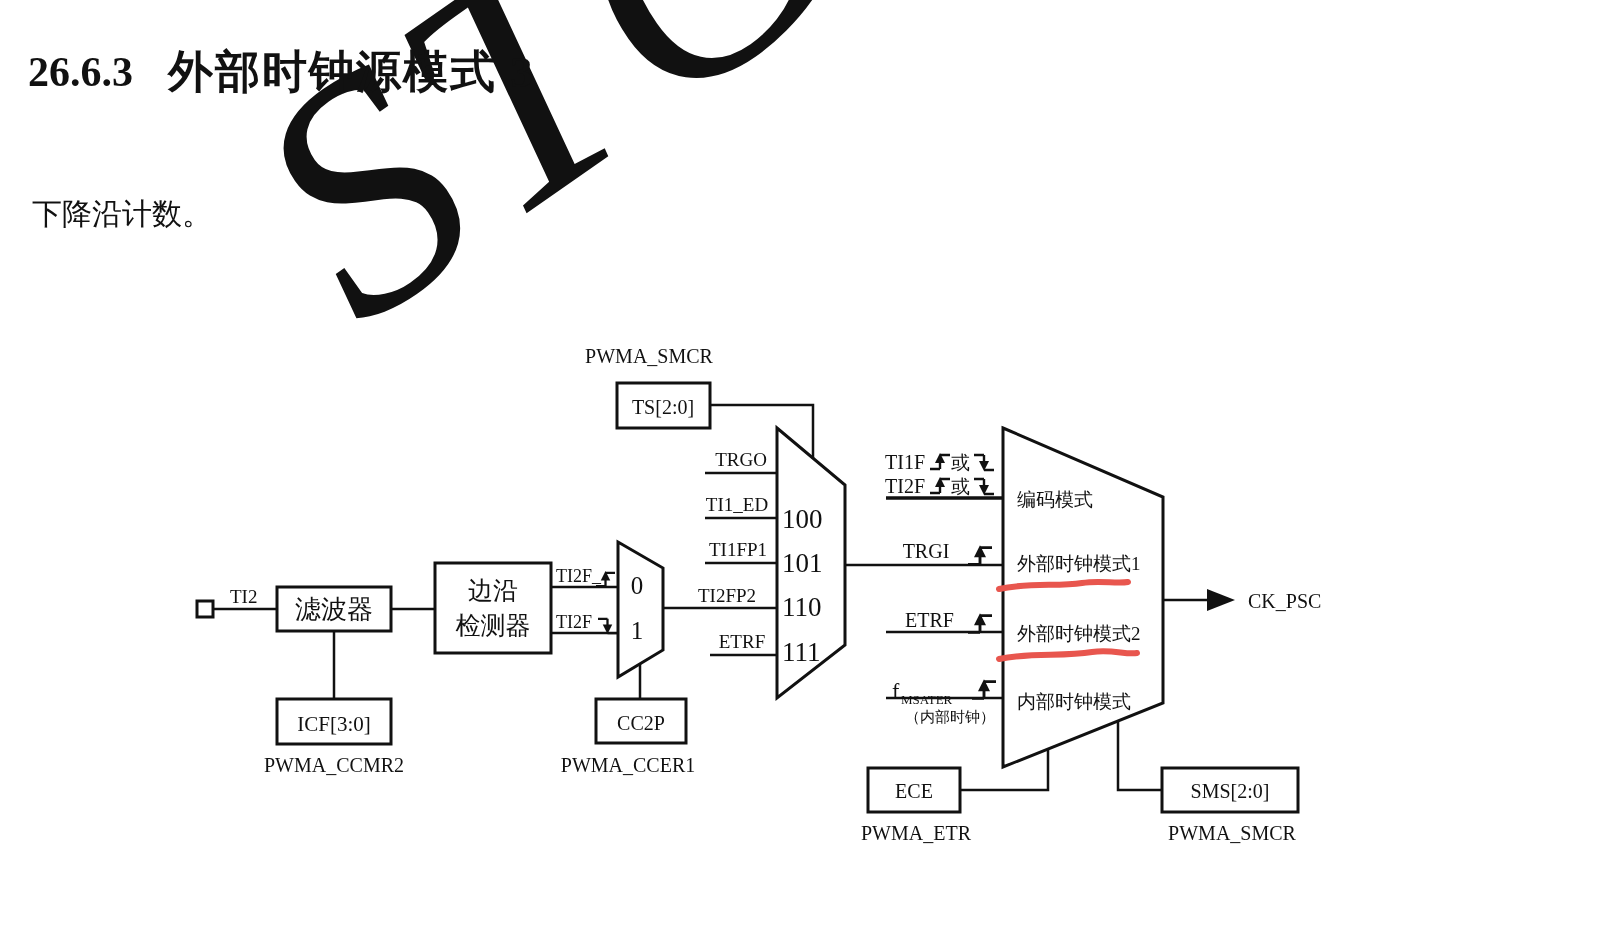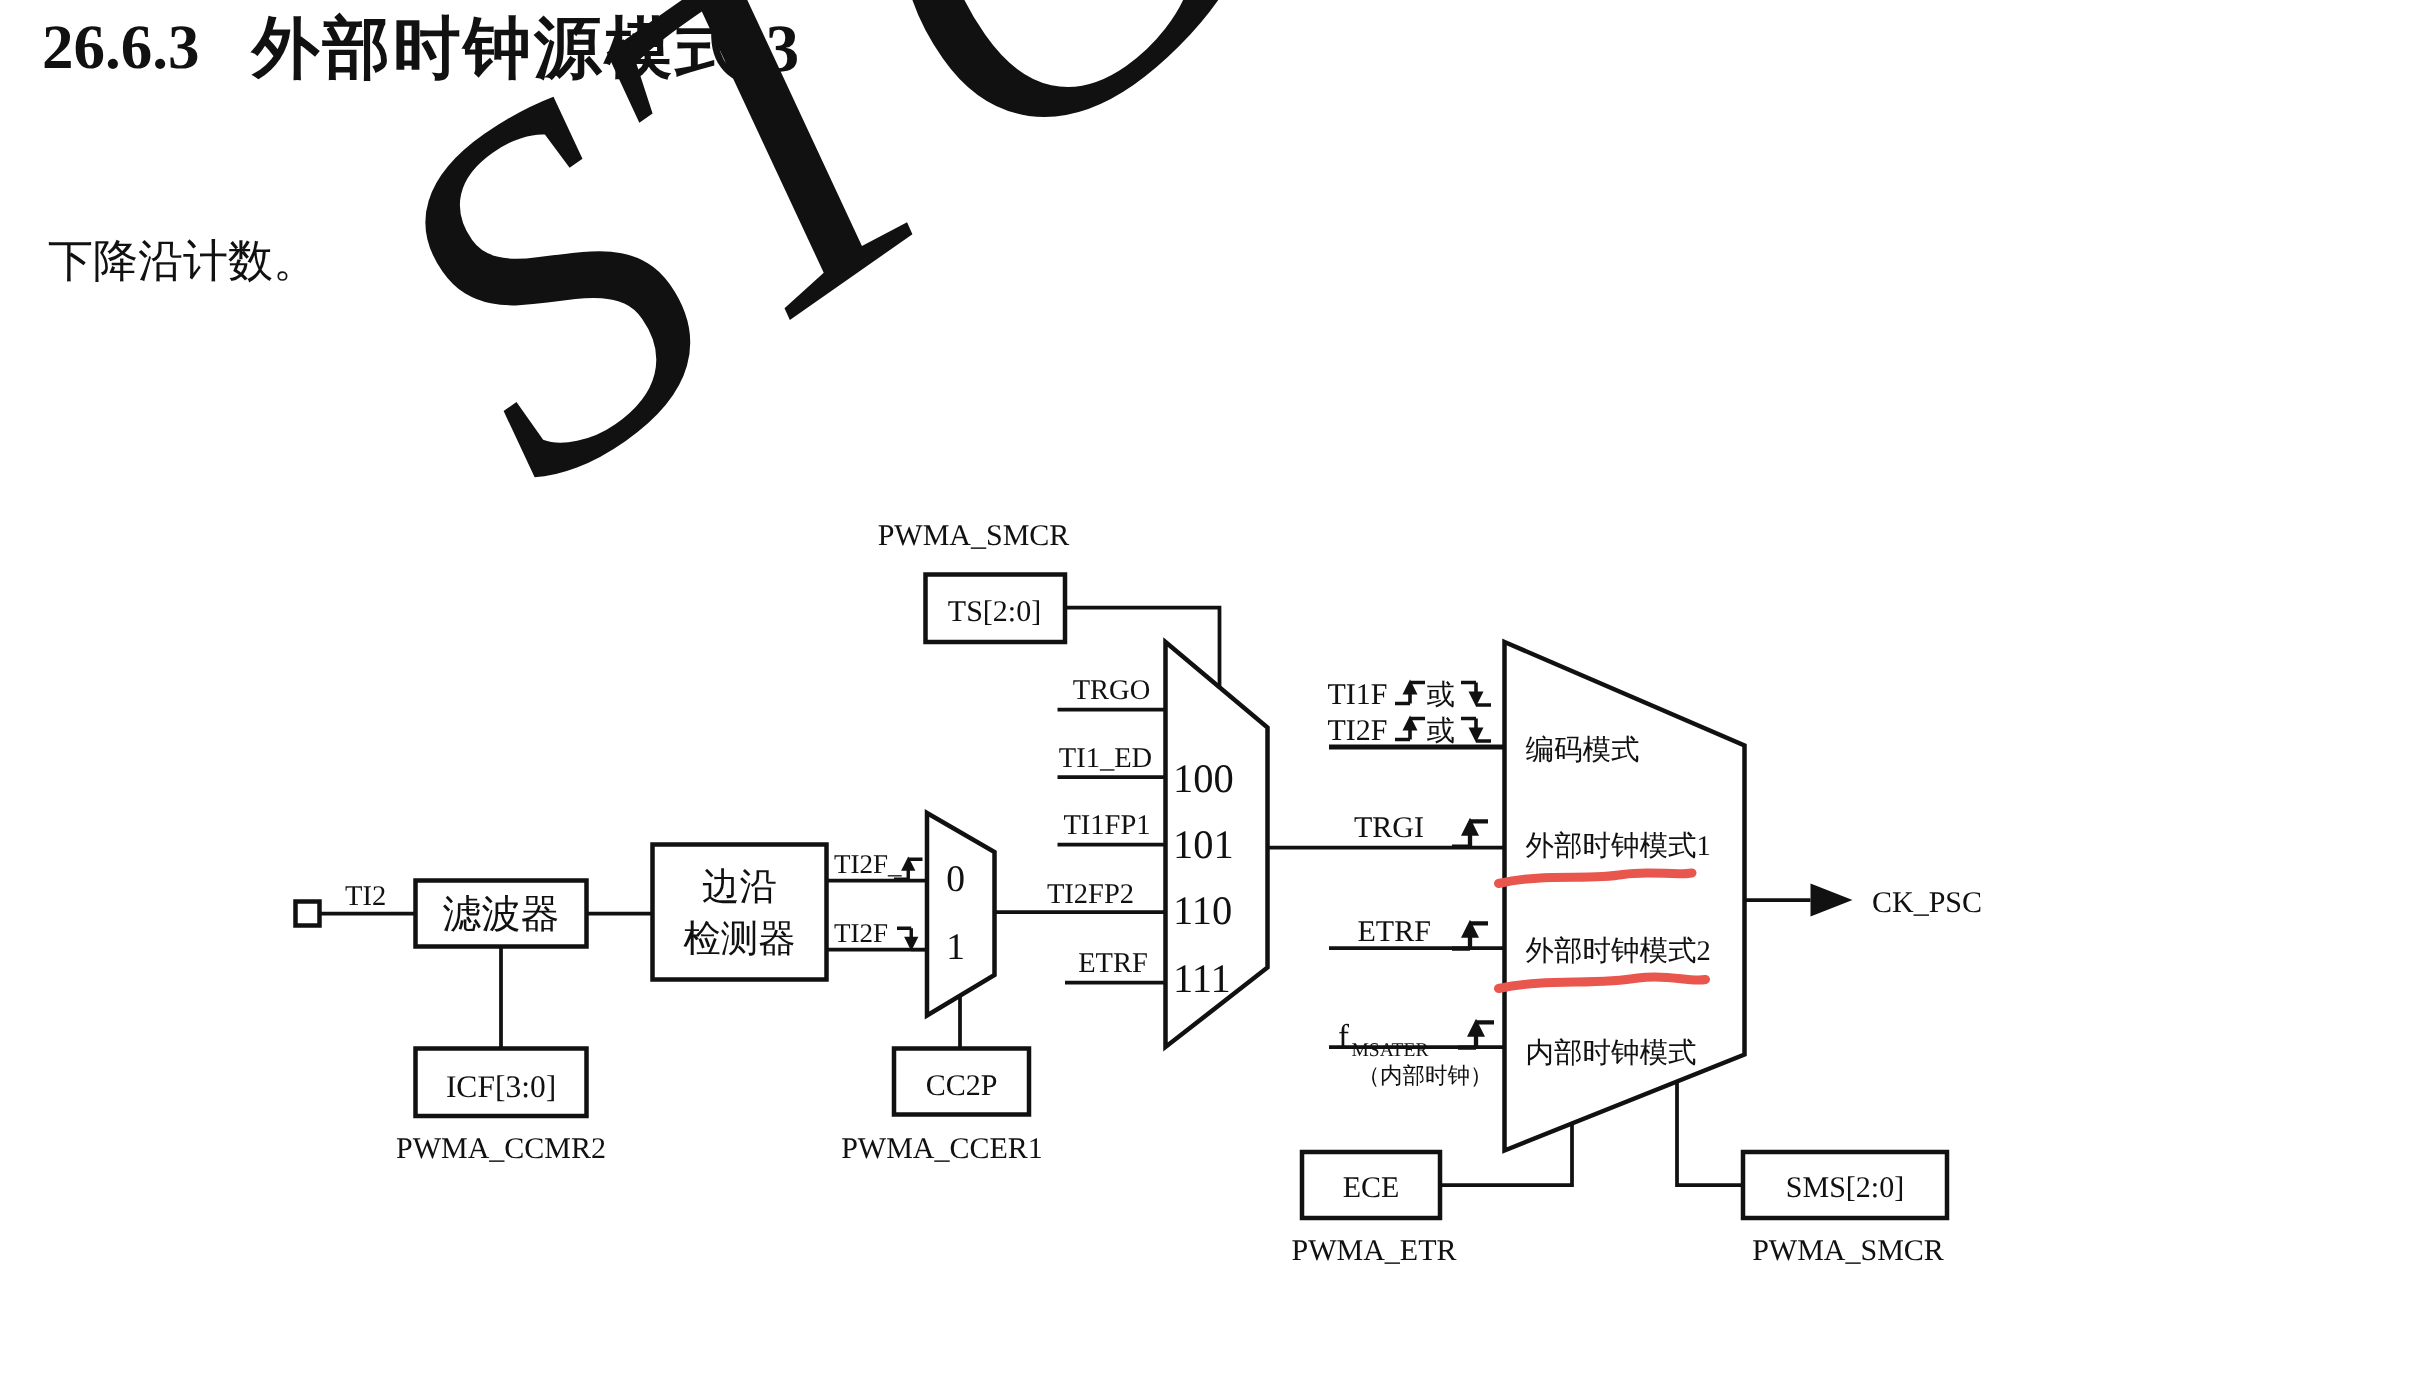--- a/index.html
+++ b/index.html
@@ -1,19 +1,19 @@
 <!DOCTYPE html>
 <html><head>
 <meta charset="utf-8">
 <style>
   html,body{margin:0;padding:0;background:#fff;}
   .page{position:relative;width:1606px;height:925px;background:#ffffff;overflow:hidden;
         font-family:"Liberation Serif","DejaVu Serif",serif;color:#111;}
   .layer{position:absolute;left:0;top:0;width:1606px;height:925px;}
-  .txt{position:absolute;white-space:nowrap;}
+  .txt{position:absolute;white-space:nowrap;margin-top:40px;}
   .heading-num{left:28px;top:8px;font-size:42px;font-weight:700;}
   .heading-title{left:168px;top:2px;font-size:45px;font-weight:700;letter-spacing:2px;}
   .line1{left:85px;top:106px;font-size:30px;}
   .line2{left:32px;top:154px;font-size:30px;}
   .caption{left:93px;top:224px;font-size:29px;}
   svg text{font-family:"Liberation Serif","DejaVu Serif",serif;fill:#111;}
   .w{stroke:#111;stroke-width:2.5;fill:none;}
   .w2{stroke:#111;stroke-width:3.4;fill:none;}
   .bx{stroke:#111;stroke-width:3;fill:none;}
   .ic{stroke:#111;stroke-width:2.4;fill:none;}

